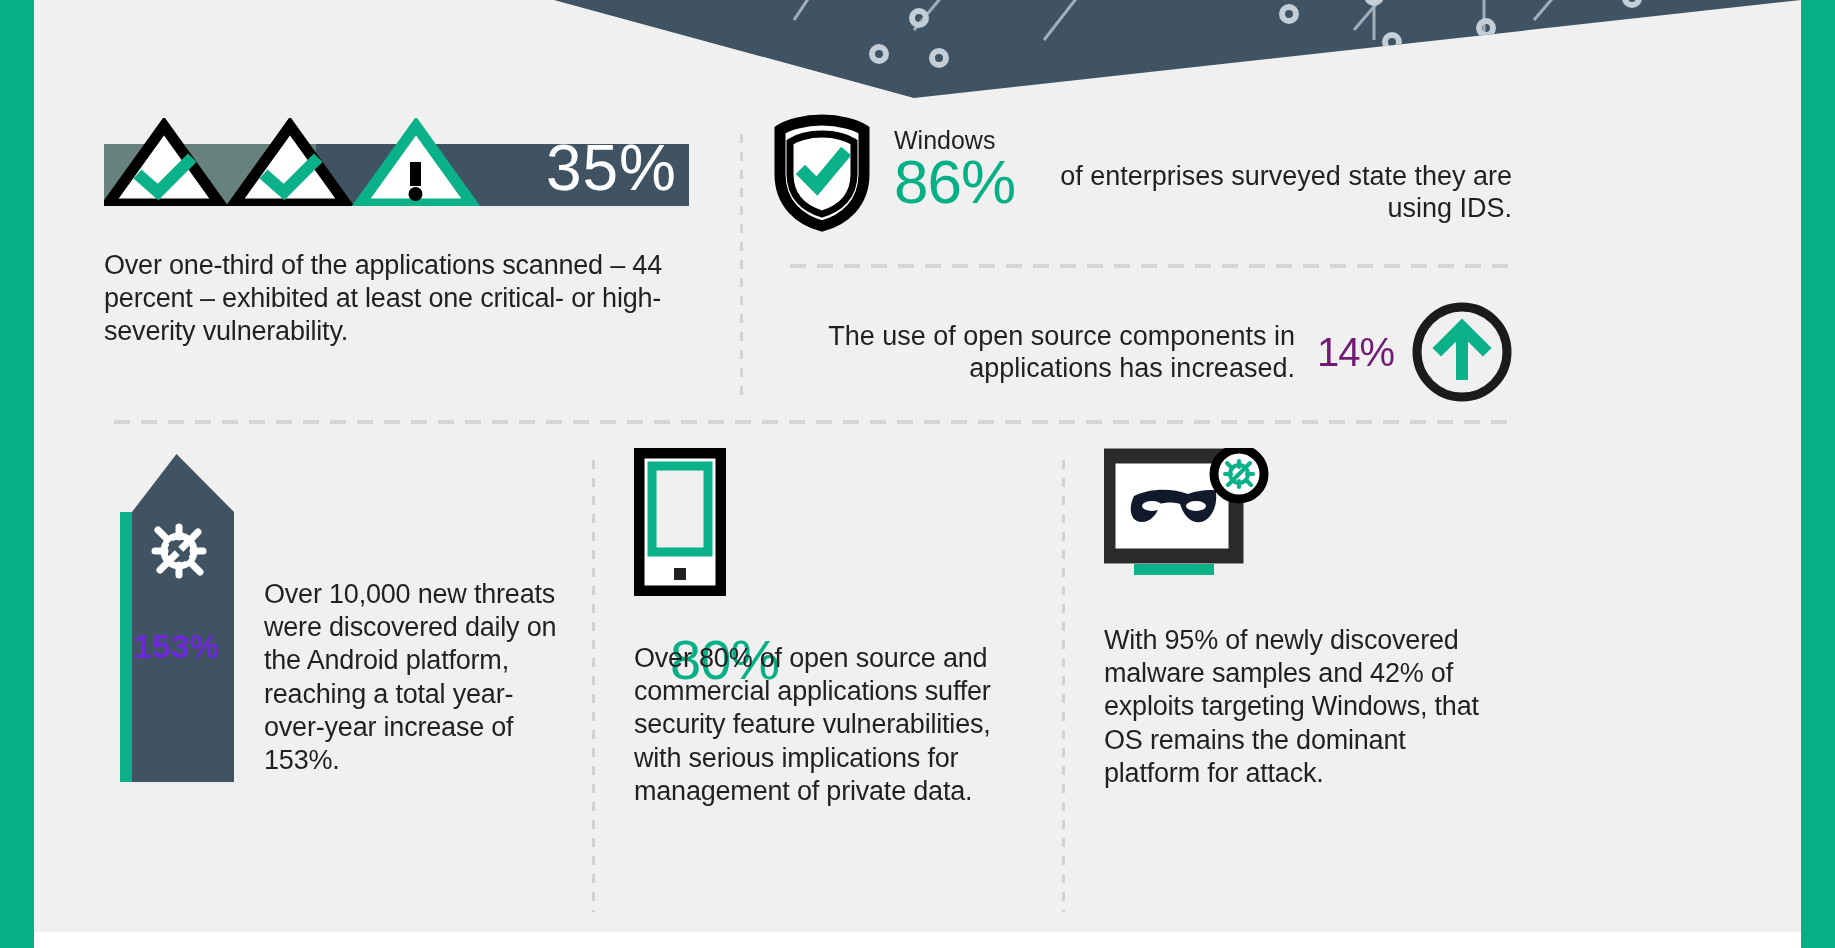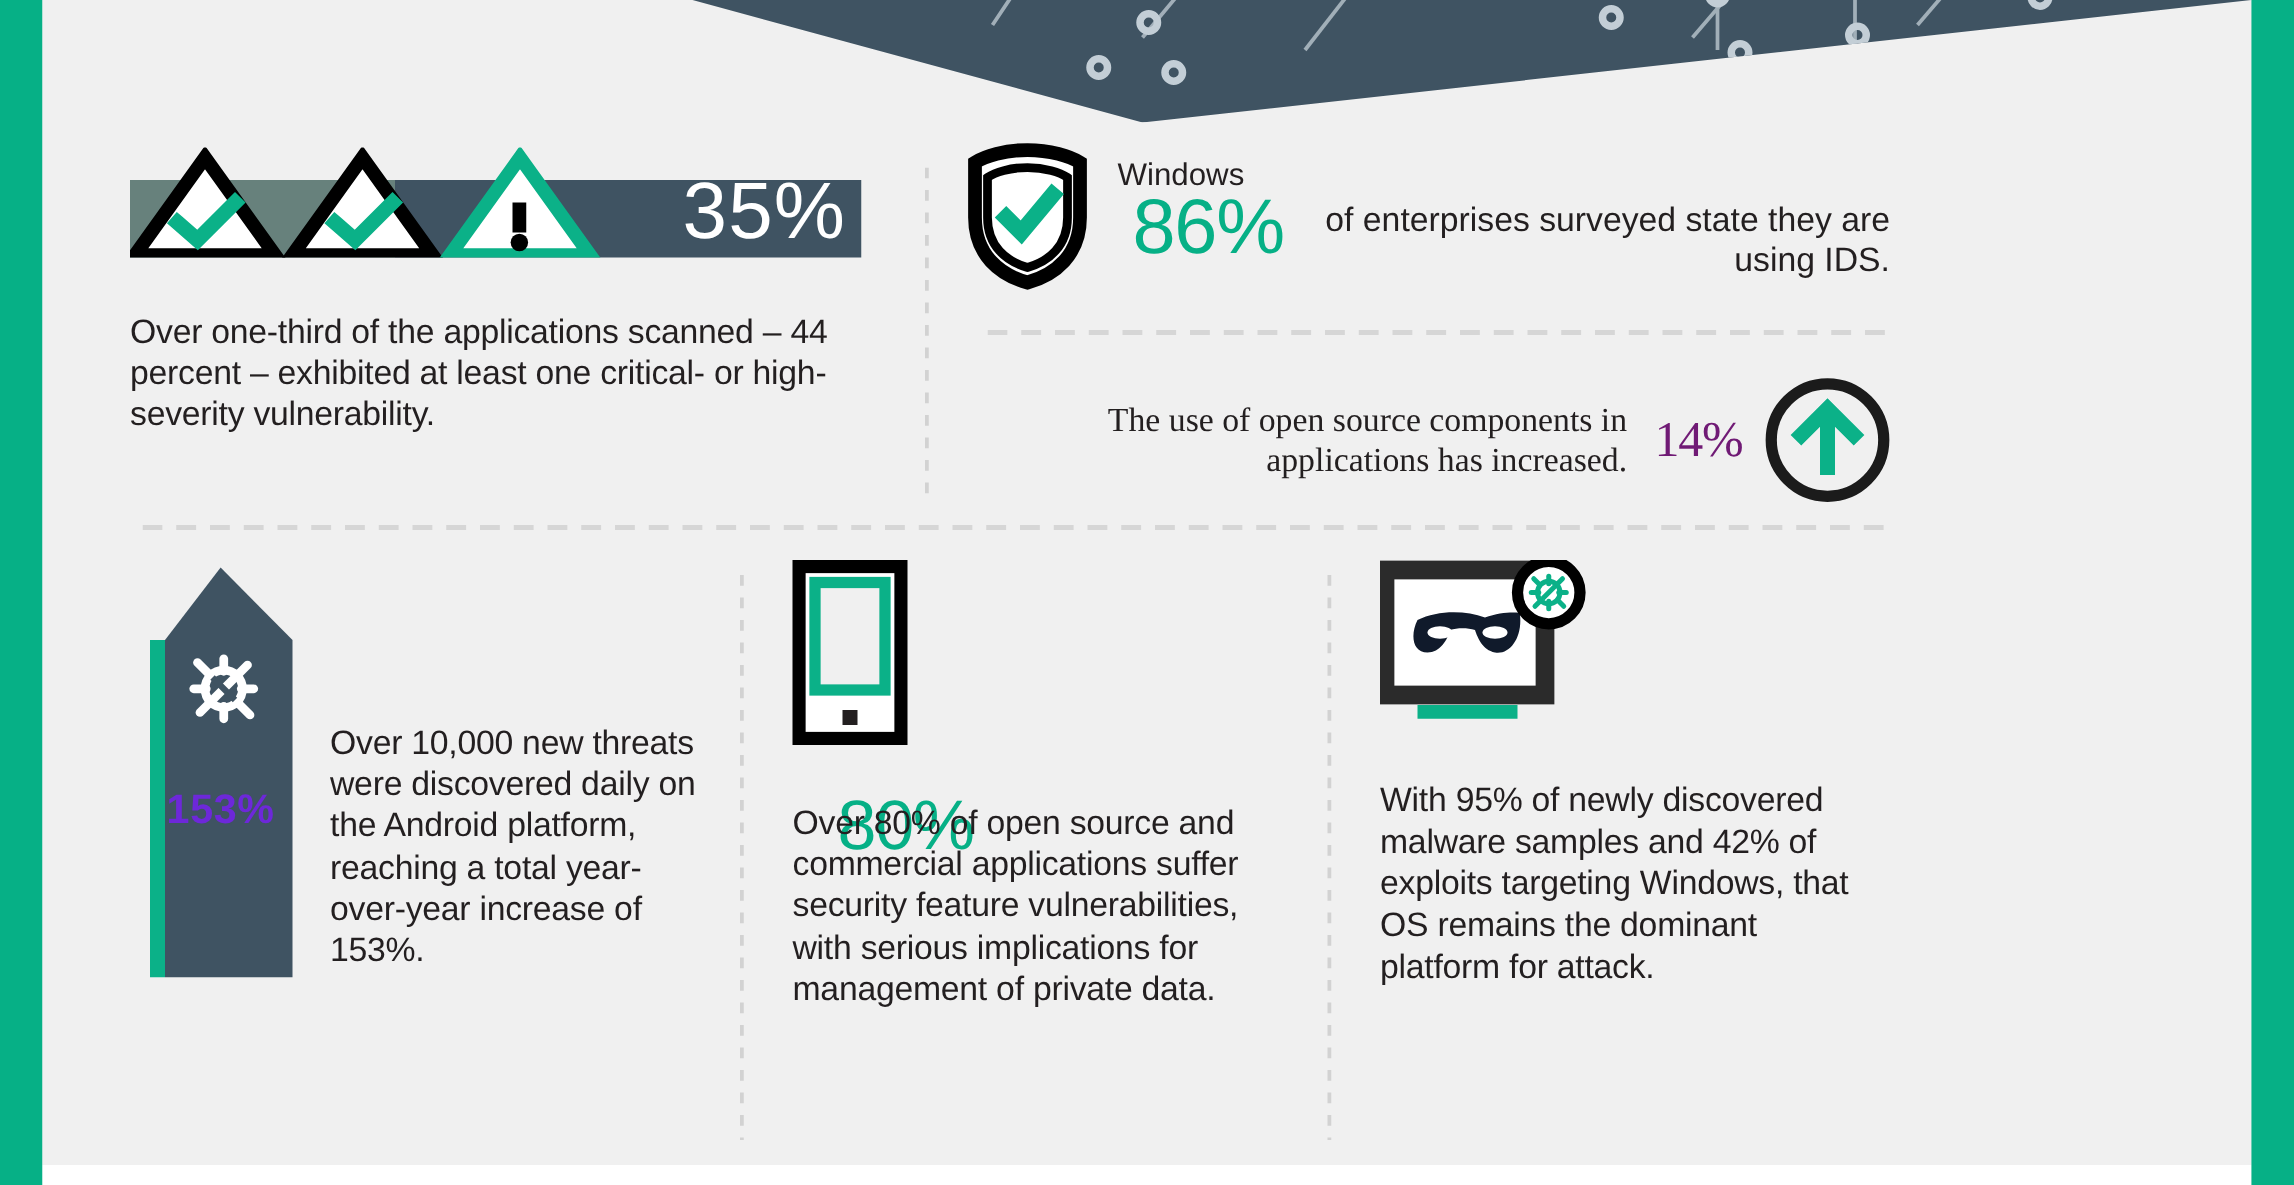--- a/index.html
+++ b/index.html
@@ -79,27 +79,27 @@
 
   
   .panel-b { position: absolute; left: 738px; top: 112px; width: 740px; }
   .panel-b-row { display: flex; align-items: flex-start; }
   .shield-ico { width: 100px; height: 120px; flex: 0 0 100px; }
   .panel-b-copy { margin-left: 22px; padding-top: 16px; }
   .nearly { font-size: 25px; color: #231f20; line-height: 1; margin-bottom: 2px; }
   .b-stat-row { display: flex; align-items: flex-start; }
   .pct-86 {
     font-size: 62px; font-weight: 300; color: #06b086;
-    line-height: 0.86; letter-spacing: -1px; margin-left: 12px;
+    line-height: 0.86; letter-spacing: -1px;
   }
   .b-tail { font-size: 27px; color: #231f20; line-height: 1.17; padding-top: 6px; margin-left: 4px; text-align: right; }
 
   
   .panel-c { position: absolute; left: 750px; top: 300px; width: 730px; }
-  .panel-c-row { display: flex; align-items: center; justify-content: flex-start; font-family: Liberation Serif, serif; }
+  .panel-c-row { display: flex; align-items: center; justify-content: flex-start; }
   .c-copy { font-size: 27px; color: #231f20; line-height: 1.2; text-align: right; }
   .pct-14 {
     font-size: 40px; font-weight: 300; color: #701a75;
     line-height: 1; margin: 0 16px 0 22px; letter-spacing: -1px;
   }
   .arrow-circle { width: 104px; height: 104px; flex: 0 0 104px; }
 
   
   .bottom-row { position: absolute; left: 70px; top: 452px; right: 40px; height: 470px; }
 

